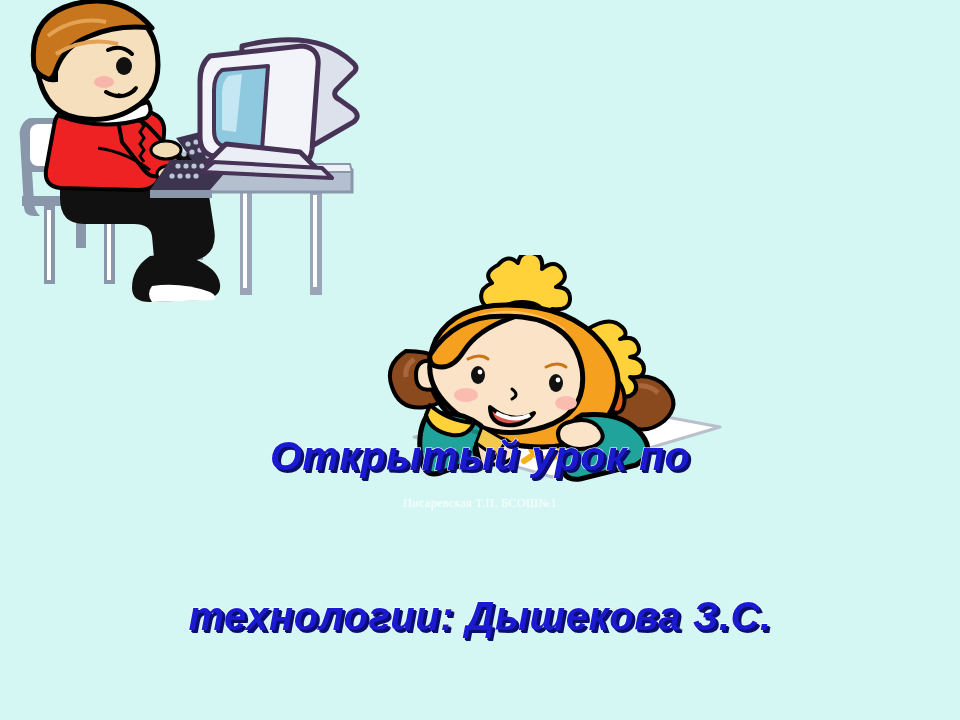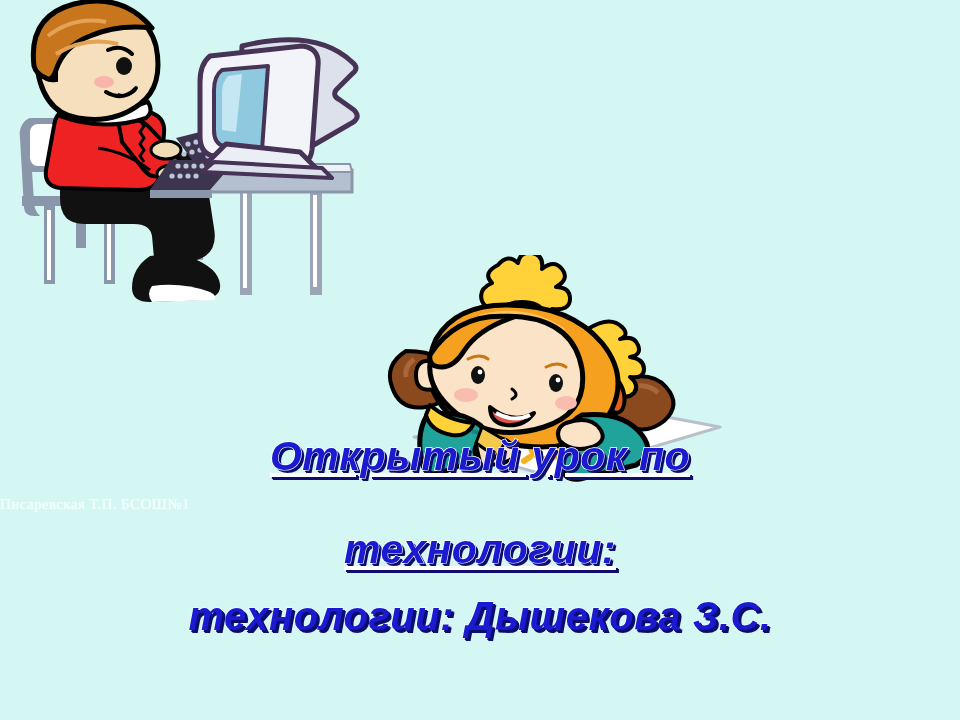--- a/index.html
+++ b/index.html
@@ -37,22 +37,23 @@
     width: 380px;
     height: 270px;
   }
 
   
   #watermark {
     position: absolute;
     left: 0;
     top: 496px;
     width: 960px;
+    text-align: center;
     font-family: "Liberation Serif", serif;
-    font-size: 15px;
+    font-size: 12px;
     letter-spacing: 0.4px;
     color: #ffffff;
     opacity: 0.75;
     text-shadow: 0 0 1px rgba(255,255,255,0.9);
     pointer-events: none;
     white-space: nowrap;
   }
 
   
   .wordart {
@@ -68,21 +69,20 @@
     -webkit-text-stroke: 1.2px #ffffff;
     paint-order: stroke fill;
     text-shadow:
       2px 2px 0 #0d0d6e,
       3px 3px 0 #0d0d6e;
     white-space: pre-line;
   }
   #title-block {
     top: 386px;
     font-size: 41px;
-    text-decoration: underline;
   }
   #subtitle-block {
     top: 548px;
     font-size: 40px;
   }
   .wordart .line { display: block; }
 </style>
 </head>
 <body>
 
@@ -290,20 +290,19 @@
         <polygon points="126,202 112,214 106,188" fill="#f6dfbc" stroke="#000000" stroke-width="3" stroke-linejoin="round"></polygon>
         <polygon points="114,210 112,214 118,212" fill="#333333"></polygon>
       </g>
     </svg>
   </div>
 
   <div id="watermark">Писаревская Т.П. БСОШ№1</div>
 
   <div id="title-block" class="wordart">
     <span class="line">Открытый урок по</span>
-    <span class="line">технологии:</span>
   </div>
 
   <div id="subtitle-block" class="wordart">
     <span class="line">технологии: Дышекова З.С.</span>
   </div>
 
 </div>
 
 </body></html>

